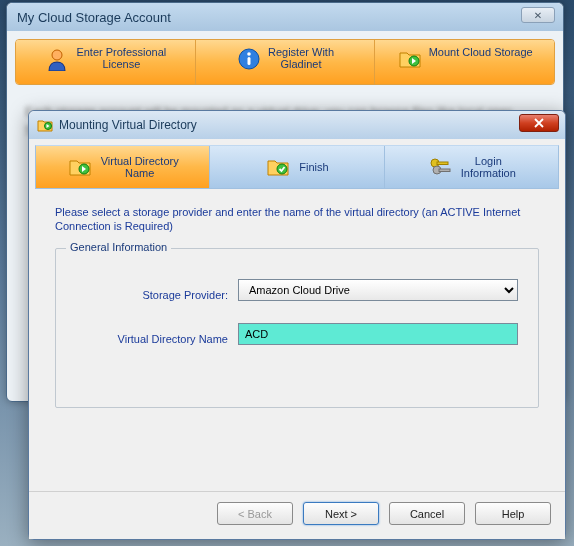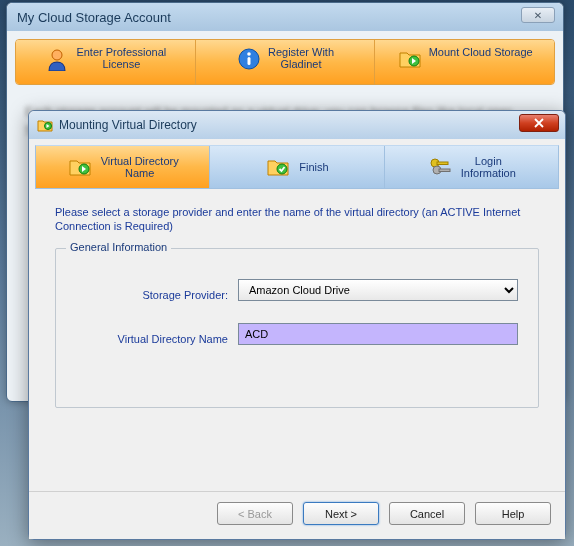--- a/index.html
+++ b/index.html
@@ -202,21 +202,21 @@
   text-align: right;
   color: #1a3a9a;
   font-size: 11px;
   padding-right: 10px;
 }
 .form-row select, .form-row input[type=text] {
   flex: 1;
   max-width: 280px;
   height: 22px;
   border: 1px solid #7a8a9a;
-  background: #c4b5fd;
+  background: #5eead4;
   font-size: 11px;
   padding: 0 6px;
   font-family: inherit;
 }
 .form-row select {
   background: linear-gradient(180deg, #fff, #e8e8e8);
 }
 
 .dialog-footer {
   padding: 10px 14px 14px 14px;

